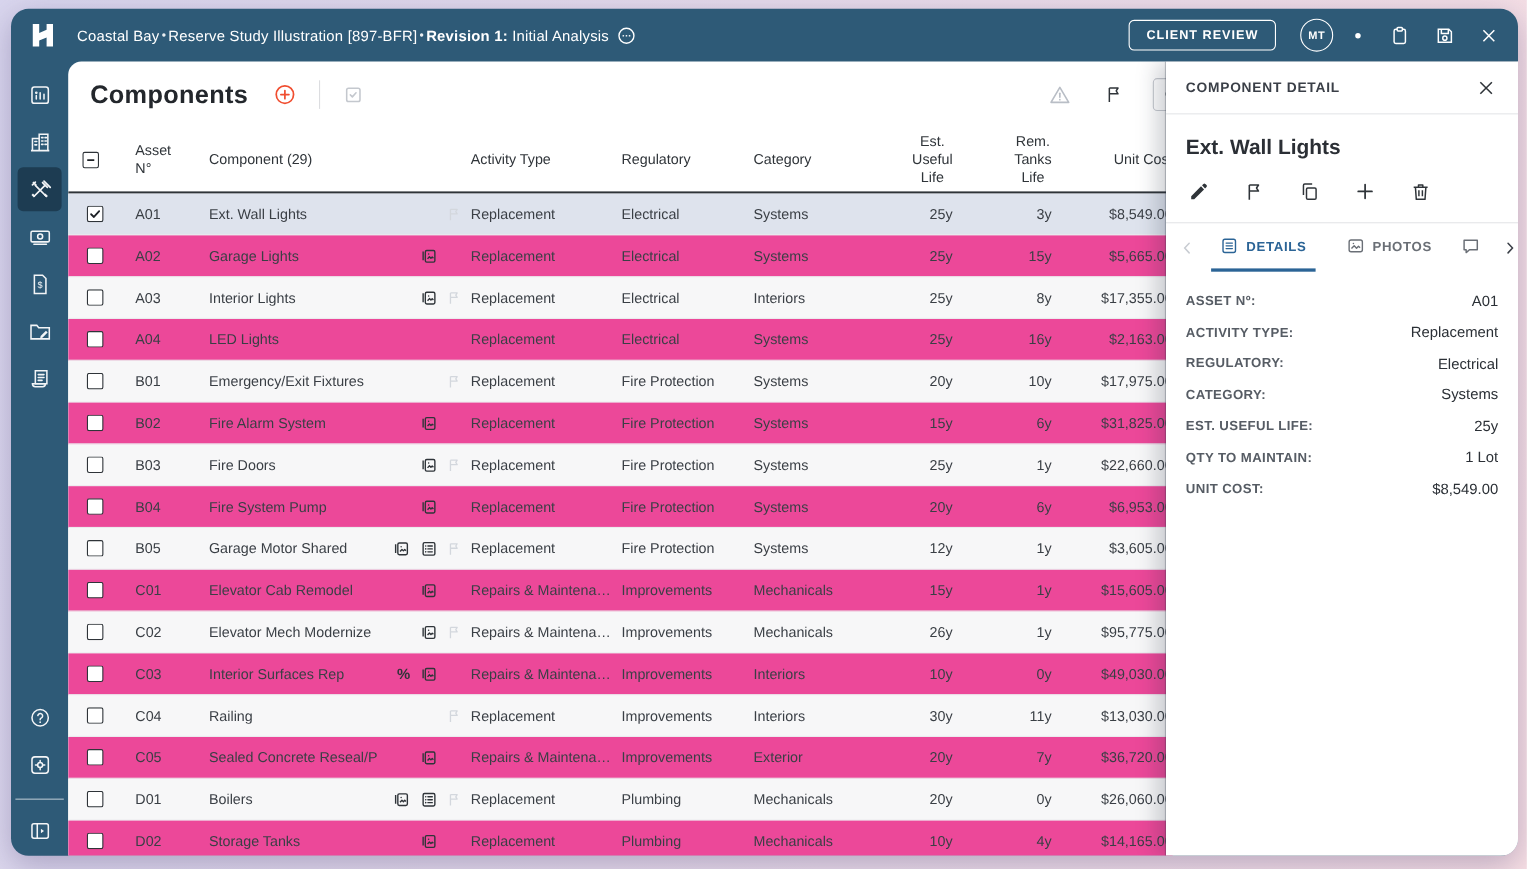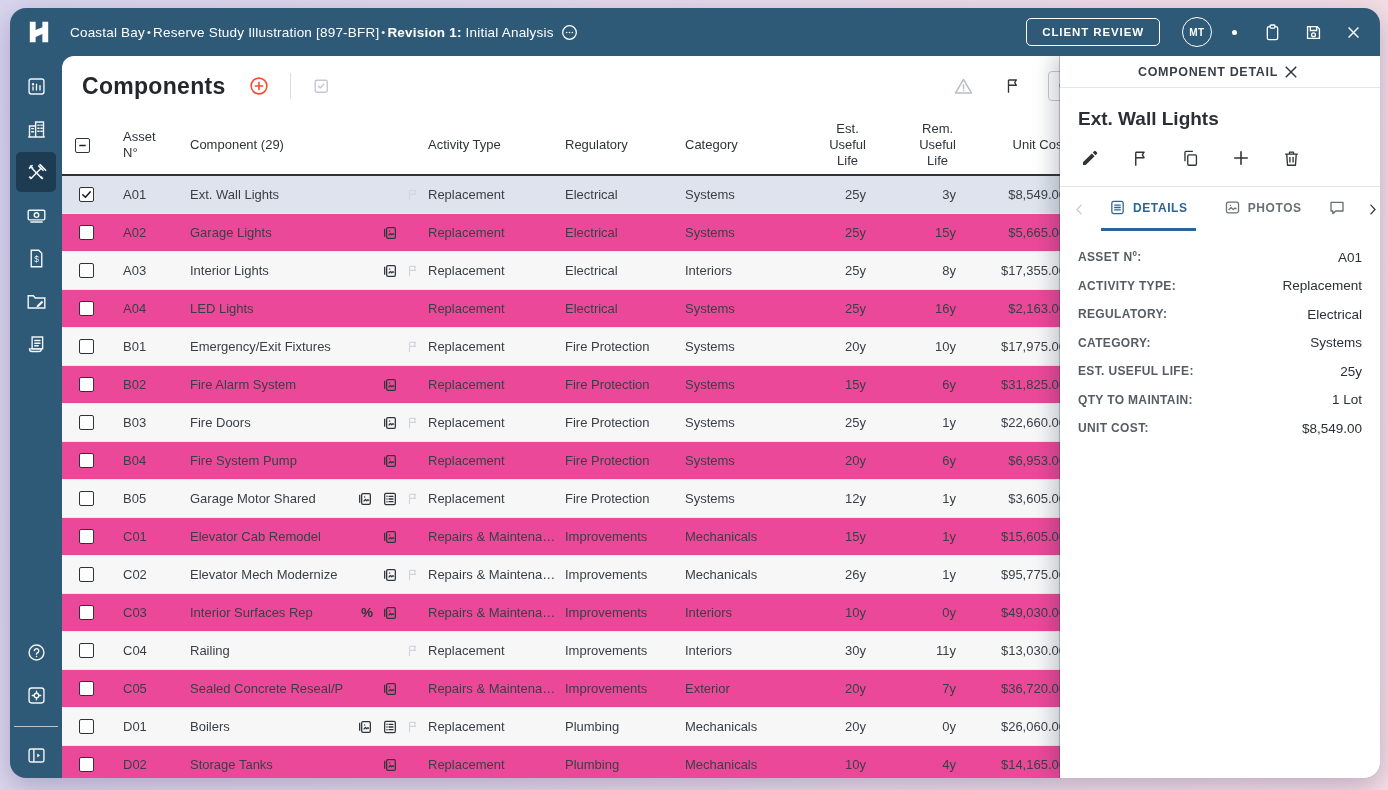--- a/index.html
+++ b/index.html
@@ -86,21 +86,21 @@
   .cost{padding-right:0;}
   .cb{width:15px;height:15px;border:1.5px solid #2f3439;border-radius:2px;background:#fff;display:flex;align-items:center;justify-content:center;color:#1d2126;}
   .cb svg{visibility:hidden;}
   .cb.checked svg{visibility:visible;}
   
   .detail-panel{
     position:absolute;top:0;right:0;bottom:0;width:320px;background:#fff;z-index:5;
     box-shadow:-1px 0 0 rgba(40,50,65,.28),-8px 0 18px rgba(30,40,60,.22);
     display:flex;flex-direction:column;
   }
-  .dp-header{height:32px;flex:0 0 auto;display:flex;align-items:center;justify-content:center;padding:0 16px 0 18px;border-bottom:1px solid var(--line);}
+  .dp-header{height:48px;flex:0 0 auto;display:flex;align-items:center;justify-content:space-between;padding:0 16px 0 18px;border-bottom:1px solid var(--line);}
   .dp-header-label{font-size:12.5px;font-weight:700;letter-spacing:.7px;color:#3a3f47;}
   .dp-title{font-size:19px;font-weight:700;color:#2b2f35;padding:20px 18px 0;}
   .dp-actions{display:flex;align-items:center;gap:27px;padding:16px 18px 16px;border-bottom:1px solid var(--line);}
   .dp-actions .icon-btn{color:#2f3439;padding:2px;}
   .dp-tabs{height:44px;flex:0 0 auto;display:flex;align-items:stretch;padding:0 8px;}
   .dp-tabs .chev{align-self:center;background:none;border:none;cursor:pointer;padding:4px;display:flex;}
   .chev-left{color:#c8ccd2;}
   .chev-right{color:#3a3f47;}
   .tab{display:flex;align-items:center;gap:7px;border:none;background:none;cursor:pointer;
        font-family:inherit;font-size:12px;font-weight:700;letter-spacing:.6px;color:#6a6f76;
@@ -321,21 +321,21 @@
         <div class="th">Activity Type</div>
         <div class="th">Regulatory</div>
         <div class="th">Category</div>
         <div class="th center-lines">
             <span class="lines">Est.
 Useful
 Life</span>
           </div>
         <div class="th center-lines">
             <span class="lines">Rem.
-Useful
+Tanks
 Life</span>
           </div>
         <div class="th th-num" style="padding-right:0;">Unit Cost</div>
       </div>
 
       <div>
           <div class="tgrid trow selected">
     <div class="cell c-check">
       <span class="cb checked">
         <svg width="11" height="11" viewBox="0 0 12 12" fill="none" stroke="#1d2126" stroke-width="1.8" stroke-linecap="round" stroke-linejoin="round">

